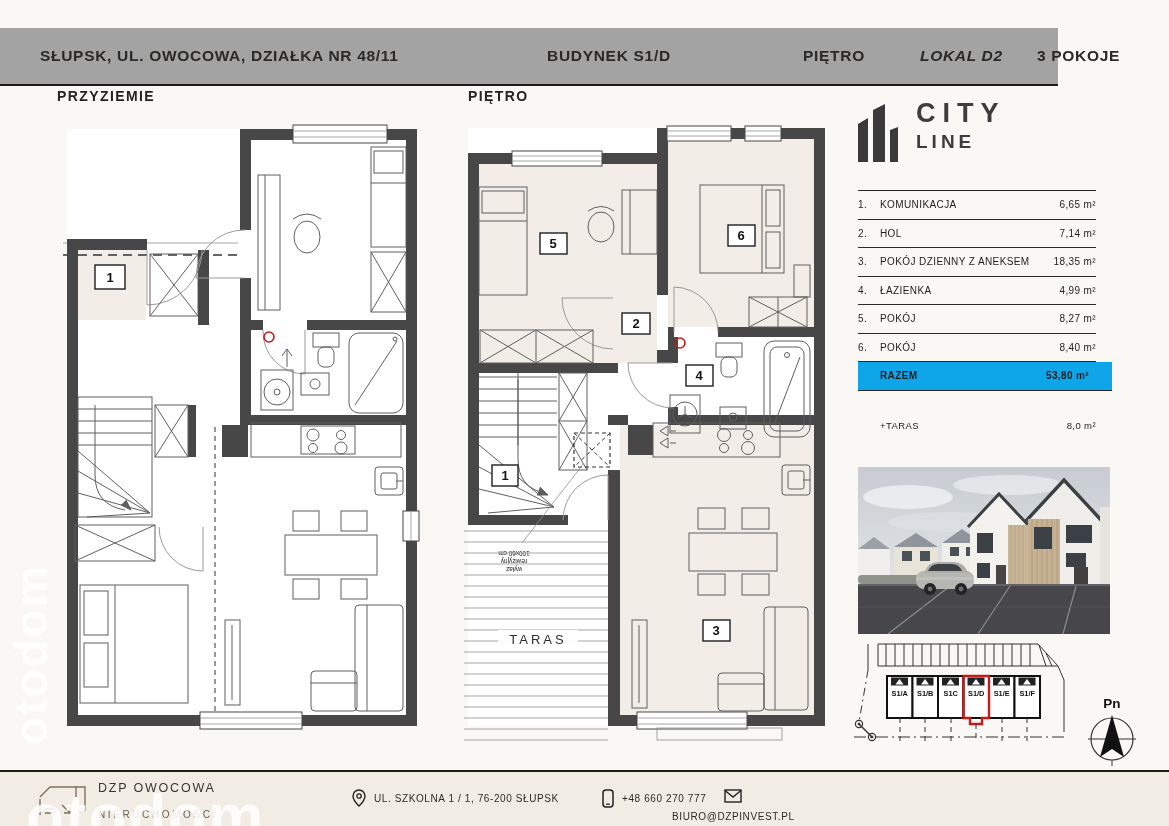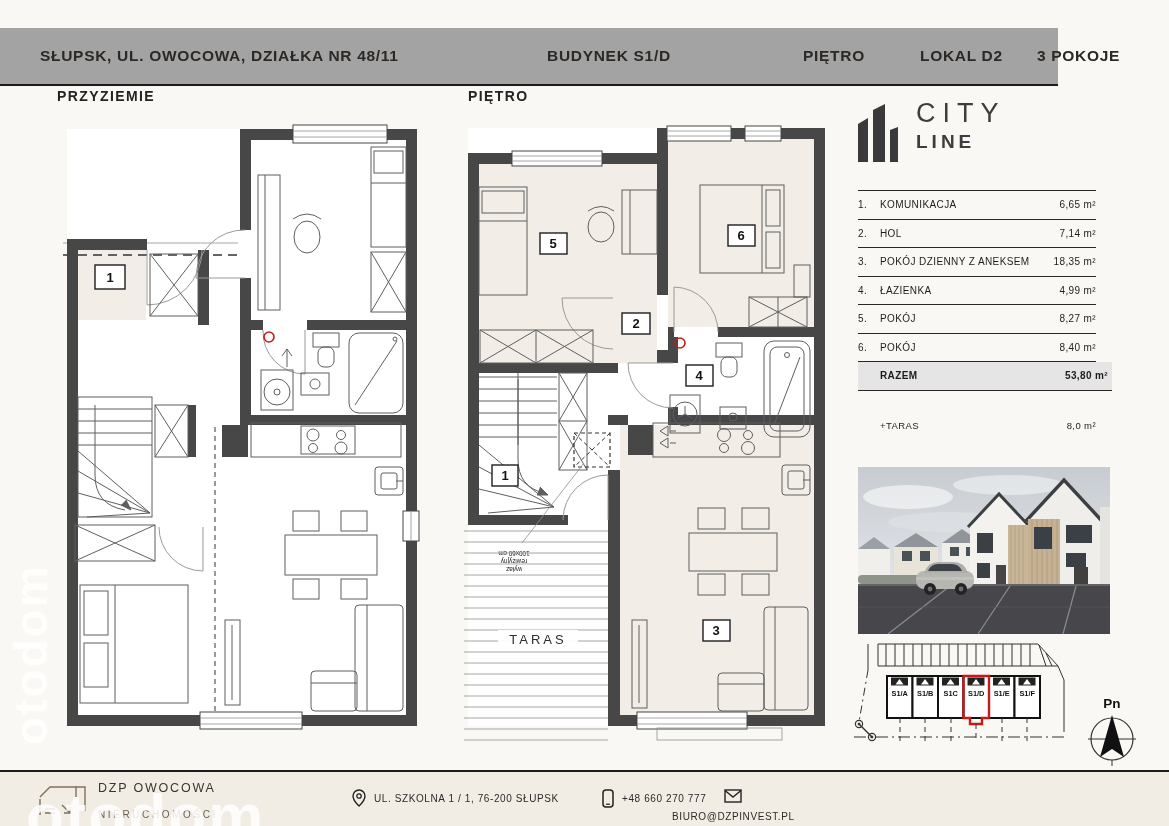--- a/index.html
+++ b/index.html
@@ -5,50 +5,50 @@
   html,body{margin:0;padding:0;background:#e8e8e8;}
   .page{position:relative;width:1169px;height:826px;background:#FAF8F4;overflow:hidden;
         font-family:"Liberation Sans",sans-serif;color:#242220;}
   
   .hdr{position:absolute;left:0;top:0;width:1058px;height:56px;background:#a3a3a3;
        border-bottom:2px solid #1d1c1a;margin-top:28px;}
   .hdr span{position:absolute;top:19px;font-size:15.5px;font-weight:600;letter-spacing:.7px;color:#2b2825;white-space:nowrap;}
   .h-address{left:40px;font-size:16.5px;}
   .h-building{left:547px;}
   .h-floor{left:803px;}
-  .h-unit{left:920px;}
+  .h-unit{left:920px;font-style:italic;}
   .h-rooms{left:1037px;}
   
   .plan-title{position:absolute;font-size:14px;font-weight:600;letter-spacing:1.4px;color:#232323;}
   .t-left{left:57px;top:88px;}
   .t-right{left:468px;top:88px;}
   
   svg{position:absolute;}
   svg text{font-family:"Liberation Sans",sans-serif;}
   .wall{fill:#474747;}
   .furn{fill:none;stroke:#5f5f5f;stroke-width:1;}
   .thin{fill:none;stroke:#8f8f8f;stroke-width:.8;}
   .door{fill:none;stroke:#9a9a9a;stroke-width:1;}
   .win{fill:#fff;stroke:#474747;stroke-width:1;}
   .lblbox{fill:#fff;stroke:#1e1e1e;stroke-width:1.4;}
   .lbl{font-size:13px;font-weight:700;fill:#111;}
   
   .brand{position:absolute;left:858px;top:98px;width:262px;height:72px;}
   .brand .bars{position:absolute;left:0;top:2px;}
-  .brand .bt{position:absolute;left:58px;top:0;font-size:27px;font-weight:400;letter-spacing:7px;color:#3d3d3f;line-height:30px;}
+  .brand .bt{position:absolute;left:58px;top:0;font-size:27px;font-weight:700;letter-spacing:7px;color:#3d3d3f;line-height:30px;}
   .brand .bb{position:absolute;left:58px;top:29px;font-size:19px;font-weight:700;letter-spacing:4px;color:#3d3d3f;line-height:30px;}
   
   .area-table{position:absolute;left:858px;top:190px;width:238px;border-top:1.6px solid #282828;}
   .arow{display:flex;align-items:center;height:27.5px;border-bottom:1.6px solid #282828;
         font-size:10px;letter-spacing:.4px;color:#1d1d1d;}
   .ano{width:22px;}
   .aname{flex:1;white-space:nowrap;}
   .aval{white-space:nowrap;}
   .aunit{margin-left:3px;}
-  .arow.total{background:#e5e5e5;font-weight:700;padding-right:4px;margin-right:-16px;padding-left:0;}
+  .arow.total{background:#0ea5e9;font-weight:700;padding-right:23px;margin-right:-16px;padding-left:0;}
   .arow.total .aname{padding-left:22px;}
   .arow.extra{border-bottom:none;font-size:9.5px;height:26px;margin-top:22px;}
   .arow.extra .aname{padding-left:22px;}
   
   .ftr{position:absolute;left:0;top:770px;width:1169px;height:56px;background:#F2EDE4;
        border-top:2px solid #1d1c1a;}
   .f-logo{position:absolute;left:36px;top:9px;display:flex;gap:8px;align-items:center;}
   .f-logo-text .l1{font-size:12.5px;letter-spacing:1.8px;color:#3a352e;font-weight:500;}
   .f-logo-text .l2{font-size:10px;letter-spacing:2.6px;color:#6a6154;margin-top:14px;}
   .f-item{position:absolute;top:17px;display:flex;gap:8px;align-items:center;font-size:10px;

